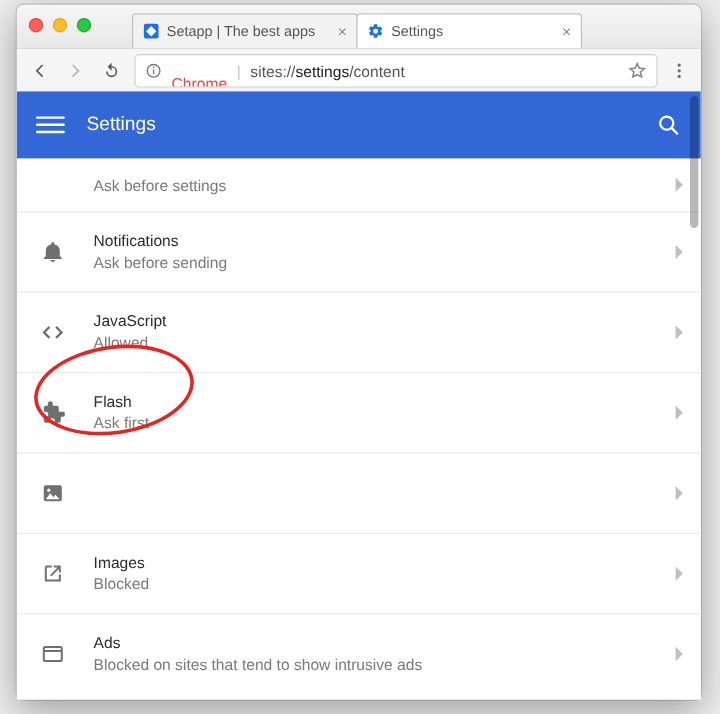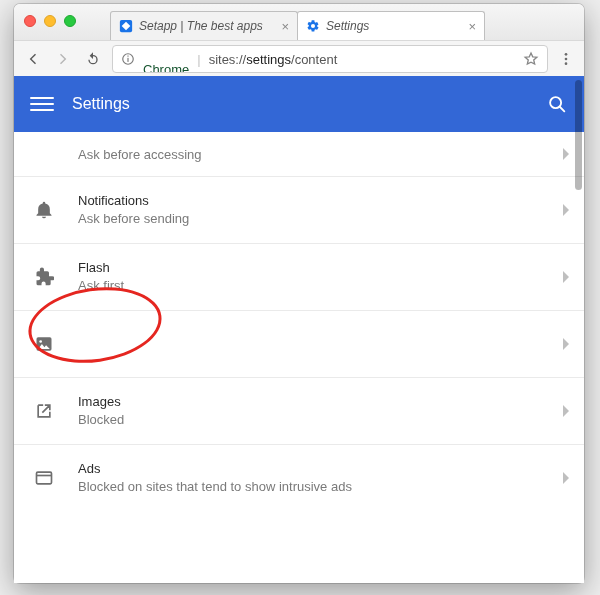--- a/index.html
+++ b/index.html
@@ -9,28 +9,28 @@
   .titlebar{height:36px;background:linear-gradient(#f6f6f6,#e8e8e8);border-top-left-radius:6px;border-top-right-radius:6px;border-bottom:1px solid #d9d9d9;position:relative;}
   .traffic{position:absolute;left:10px;top:11px;display:flex;gap:8px;}
   .tl{width:12px;height:12px;border-radius:50%;box-sizing:border-box;}
   .tl.red{background:#ff5f57;border:1px solid #e1483f;}
   .tl.yel{background:#ffbd2e;border:1px solid #e0a528;}
   .tl.grn{background:#28c940;border:1px solid #1fa833;}
   .tabs{position:absolute;left:96px;right:6px;bottom:0;height:29px;display:flex;align-items:flex-end;}
   .tab{height:28px;display:flex;align-items:center;font-size:12px;color:#555;border:1px solid #bfbfbf;border-bottom:none;background:#f2f2f2;padding:0 8px;max-width:180px;overflow:hidden;white-space:nowrap;text-overflow:ellipsis;position:relative;border-top-left-radius:3px;border-top-right-radius:3px;margin-right:-1px;}
   .tab.active{background:#fff;}
   .tab .favicon{width:14px;height:14px;margin-right:6px;flex:0 0 14px;}
-  .tab .title{overflow:hidden;text-overflow:ellipsis;white-space:nowrap;flex:1 1 auto;font-style:italic;}
+  .tab .title{overflow:hidden;text-overflow:ellipsis;white-space:nowrap;flex:1 1 auto;}
   .tab .close{margin-left:8px;color:#888;font-size:13px;line-height:1;}
   .toolbar{height:36px;border-bottom:1px solid #d0d0d0;background:#f5f5f5;display:flex;align-items:center;padding:0 8px;gap:8px;}
   .navbtn{width:22px;height:22px;display:flex;align-items:center;justify-content:center;color:#5a5a5a;border-radius:3px;}
   .navbtn.disabled{color:#b6b6b6;}
   .omnibox{flex:1;height:26px;border:1px solid #cfcfcf;border-radius:4px;background:#fff;display:flex;align-items:center;padding:0 8px;font-size:13px;color:#555;gap:8px;overflow:hidden;}
   .omnibox .lock{color:#7a7a7a;display:flex;align-items:center;}
-  .omnibox .scheme{color:#14532d;margin-top:20px;}
+  .omnibox .scheme{color:#ef4444;margin-top:20px;}
   .omnibox .host .dark{color:#222;}
   .omnibox .star{margin-left:auto;color:#888;}
   .menu-dots{width:20px;color:#6b6b6b;display:flex;align-items:center;justify-content:center;}
   
   .content{position:absolute;left:0;right:0;top:72px;bottom:0;overflow:hidden;background:#fff;}
   .blue-bar{height:56px;background:#3367d6;color:#fff;display:flex;align-items:center;padding:0 16px;}
   .hamburger{width:24px;height:24px;display:flex;flex-direction:column;justify-content:center;gap:4px;margin-right:18px;}
   .hamburger span{display:block;height:2px;background:#fff;border-radius:1px;}
   .bar-title{font-size:16px;font-weight:500;}
   .bar-search{margin-left:auto;}
@@ -143,21 +143,21 @@
 
       <div class="list">
 
         <div class="row first">
           <div class="ricon">
             <svg width="20" height="20" viewBox="0 0 24 24">
                 <path fill="currentColor" d="M12 2a7 7 0 0 0-7 7c0 5 7 13 7 13s7-8 7-13a7 7 0 0 0-7-7zm0 9.5A2.5 2.5 0 1 1 14.5 9 2.5 2.5 0 0 1 12 11.5z" opacity=".0"></path>
               </svg>
           </div>
           <div class="texts">
-              <div class="t2">Ask before accessing</div>
+              <div class="t2">Ask before settings</div>
             </div>
           <div class="chev">
               <svg width="8" height="12" viewBox="0 0 8 12">
                 <path fill="currentColor" d="M1 0l6 6-6 6V0z" opacity=".55"></path>
               </svg>
             </div>
         </div>
 
         <div class="row">
           <div class="ricon">
@@ -169,20 +169,36 @@
             <div class="t1">Notifications</div>
             <div class="t2">Ask before sending</div>
           </div>
           <div class="chev">
               <svg width="8" height="12" viewBox="0 0 8 12">
                 <path fill="currentColor" d="M1 0l6 6-6 6V0z" opacity=".55"></path>
               </svg>
             </div>
         </div>
 
+        <div class="row">
+          <div class="ricon">
+            <svg width="22" height="22" viewBox="0 0 24 24">
+                <path fill="none" stroke="currentColor" stroke-width="2" d="M9 7l-5 5 5 5M15 7l5 5-5 5"></path>
+              </svg>
+          </div>
+          <div class="texts">
+            <div class="t1">JavaScript</div>
+            <div class="t2">Allowed</div>
+          </div>
+          <div class="chev">
+              <svg width="8" height="12" viewBox="0 0 8 12">
+                <path fill="currentColor" d="M1 0l6 6-6 6V0z" opacity=".55"></path>
+              </svg>
+            </div>
+        </div>
 
         <div class="row">
           <div class="ricon">
             <svg width="20" height="20" viewBox="0 0 24 24">
                 <path fill="currentColor" d="M20 11h-2V7a2 2 0 0 0-2-2h-4V3a2.5 2.5 0 0 0-5 0v2H5a2 2 0 0 0-2 2v4h2a2.5 2.5 0 0 1 0 5H3v4a2 2 0 0 0 2 2h4v-2a2.5 2.5 0 0 1 5 0v2h4a2 2 0 0 0 2-2v-4h2a2.5 2.5 0 0 0 0-5z"></path>
               </svg>
           </div>
           <div class="texts">
             <div class="t1">Flash</div>
             <div class="t2">Ask first</div>

